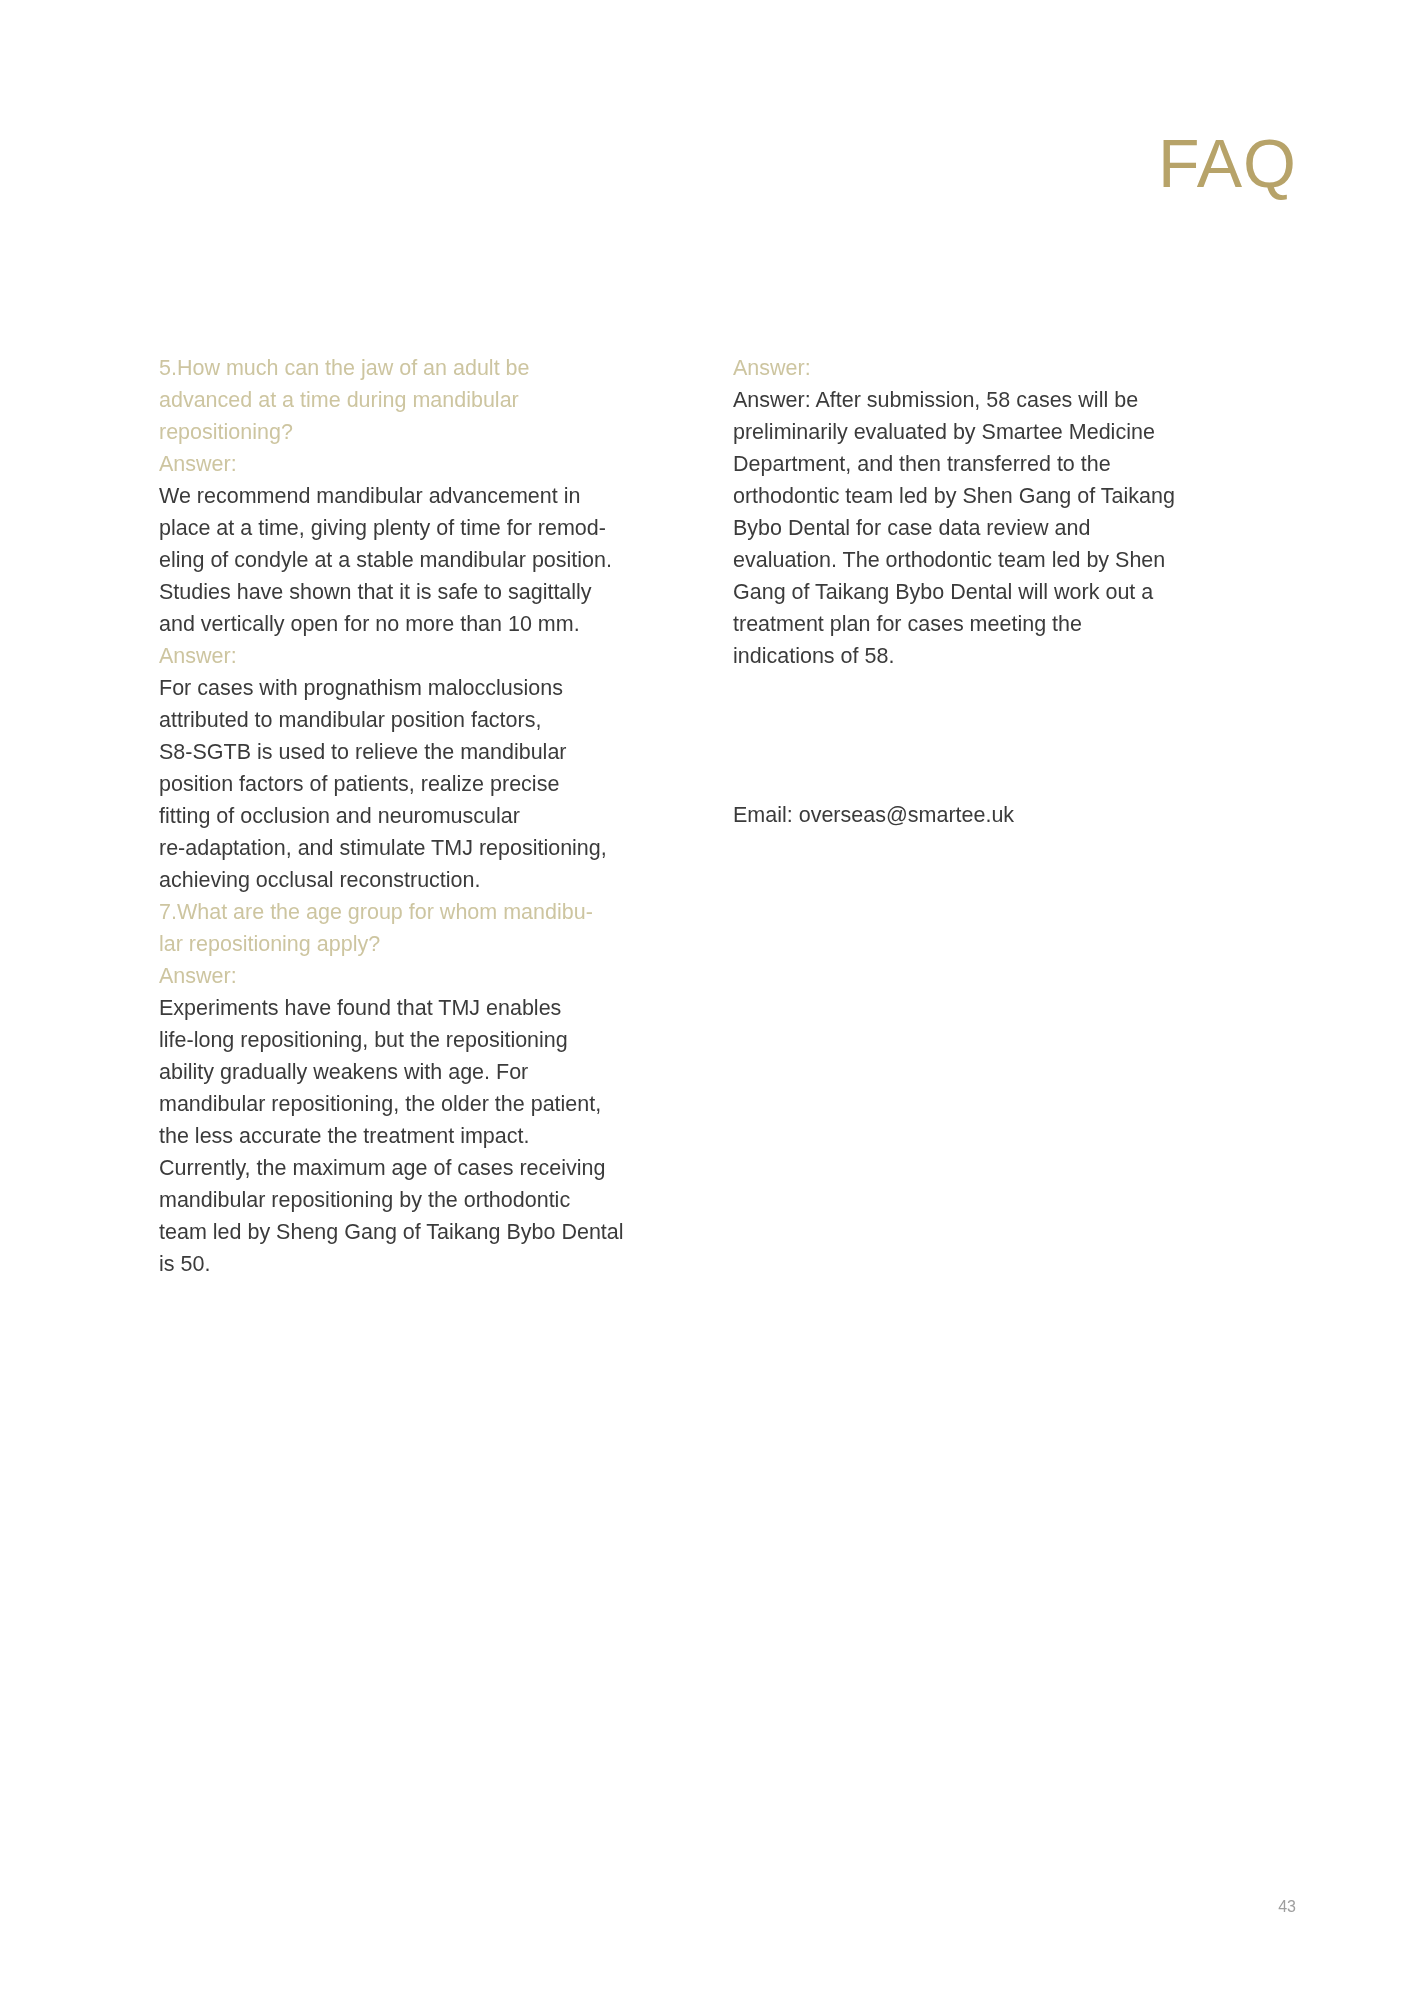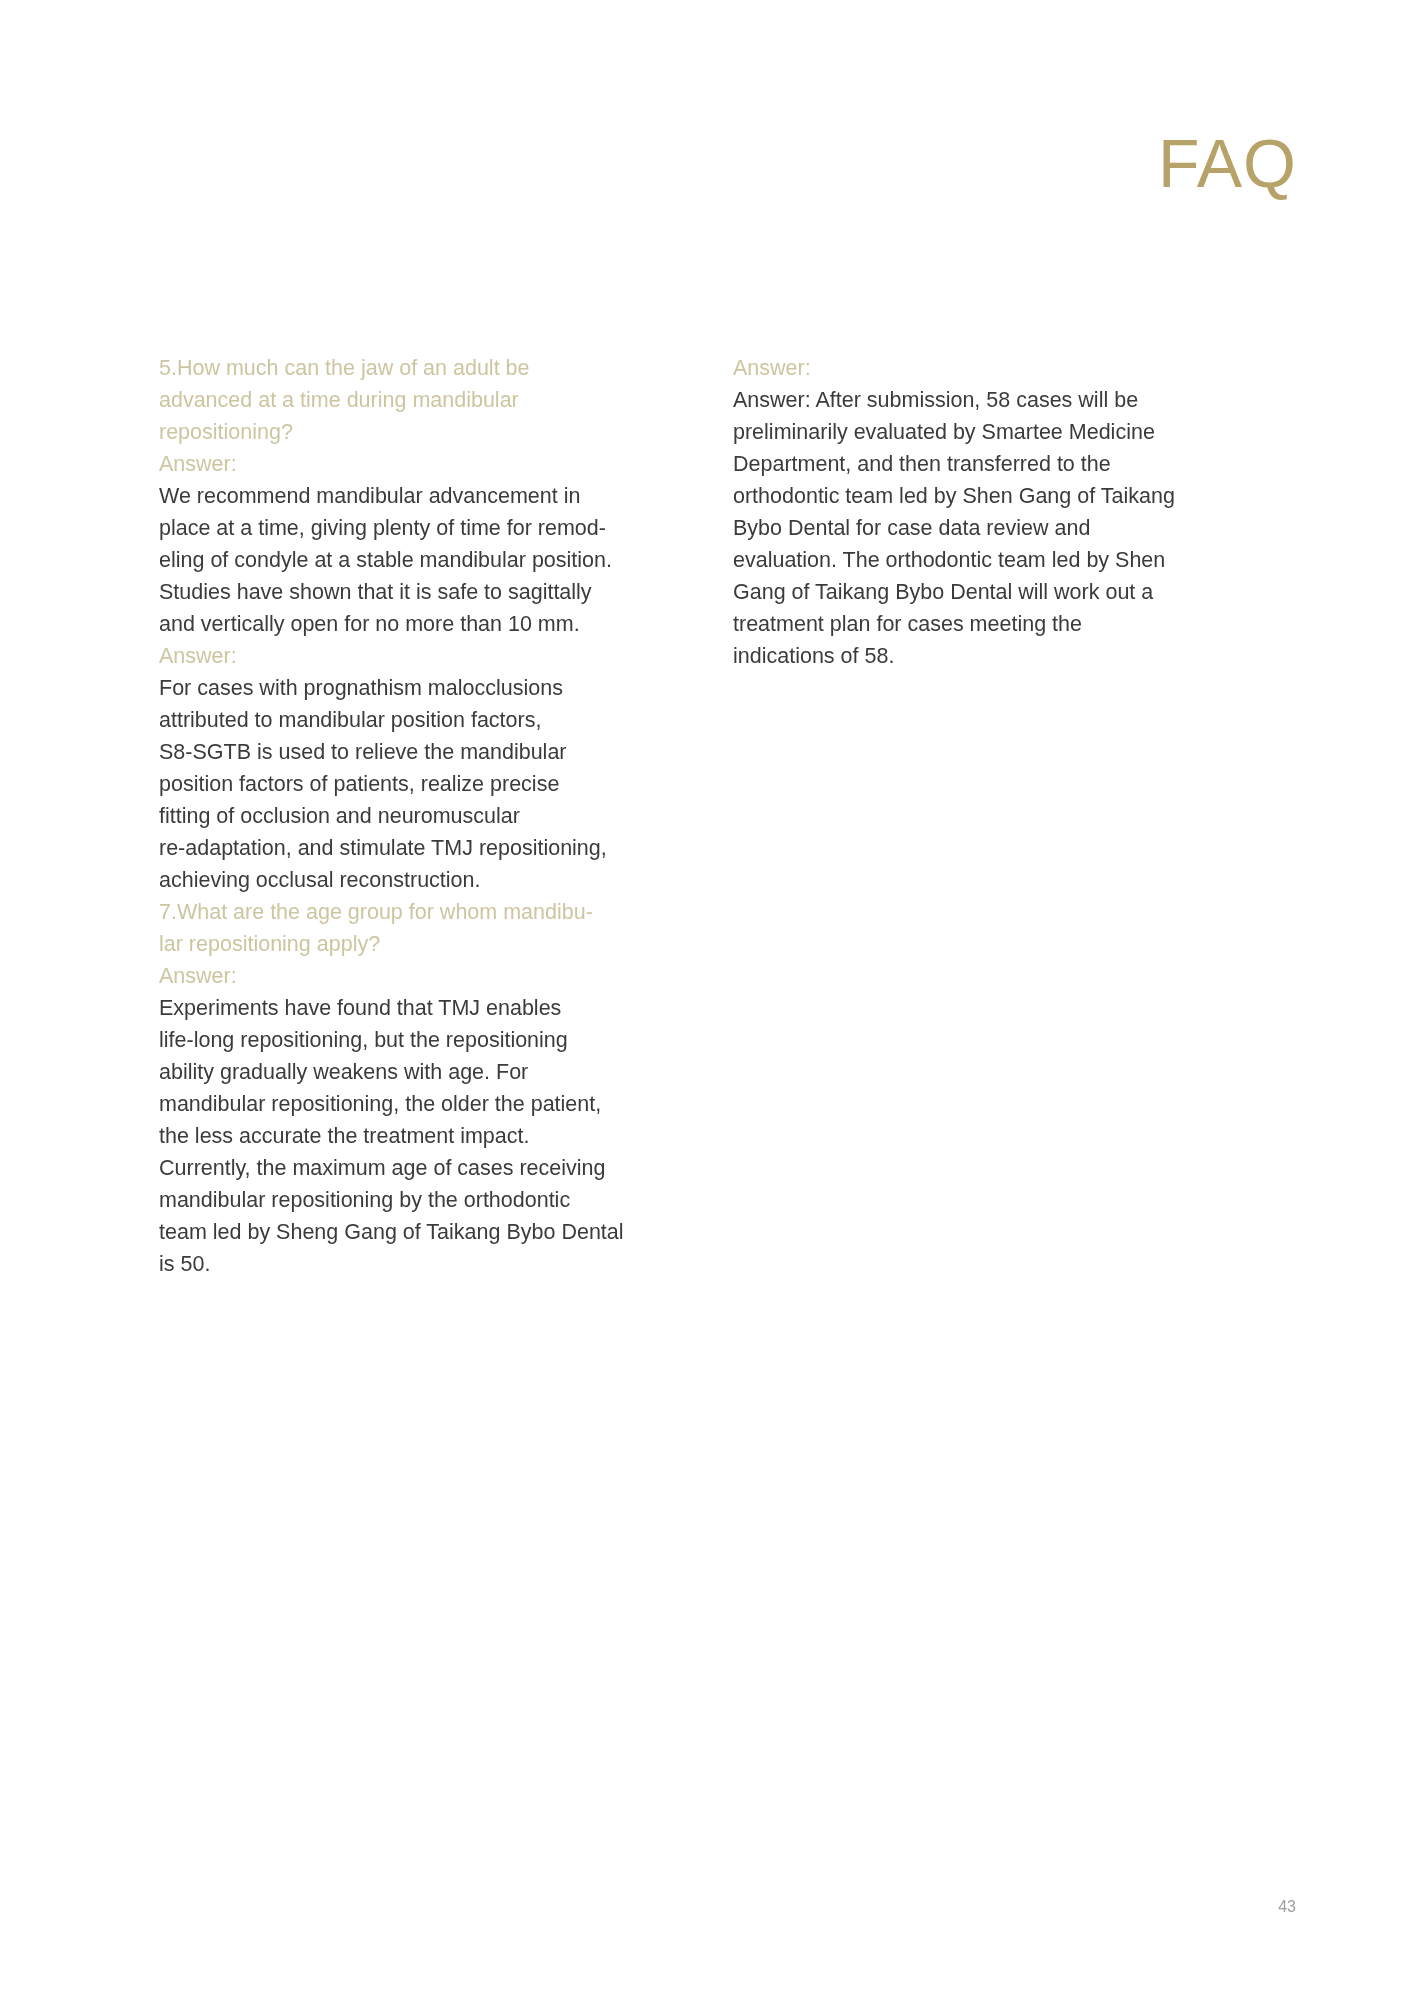--- a/index.html
+++ b/index.html
@@ -100,15 +100,16 @@
       <div class="item body">Answer: After submission, 58 cases will be
 preliminarily evaluated by Smartee Medicine
 Department, and then transferred to the
 orthodontic team led by Shen Gang of Taikang
 Bybo Dental for case data review and
 evaluation. The orthodontic team led by Shen
 Gang of Taikang Bybo Dental will work out a
 treatment plan for cases meeting the
 indications of 58.</div>
       <div class="item spacer" style="height: 127px;"></div>
+      <div class="item email">Email: overseas@smartee.uk</div>
     </div>
   <div class="page-number">43</div>
 </div>
 
 </body></html>

